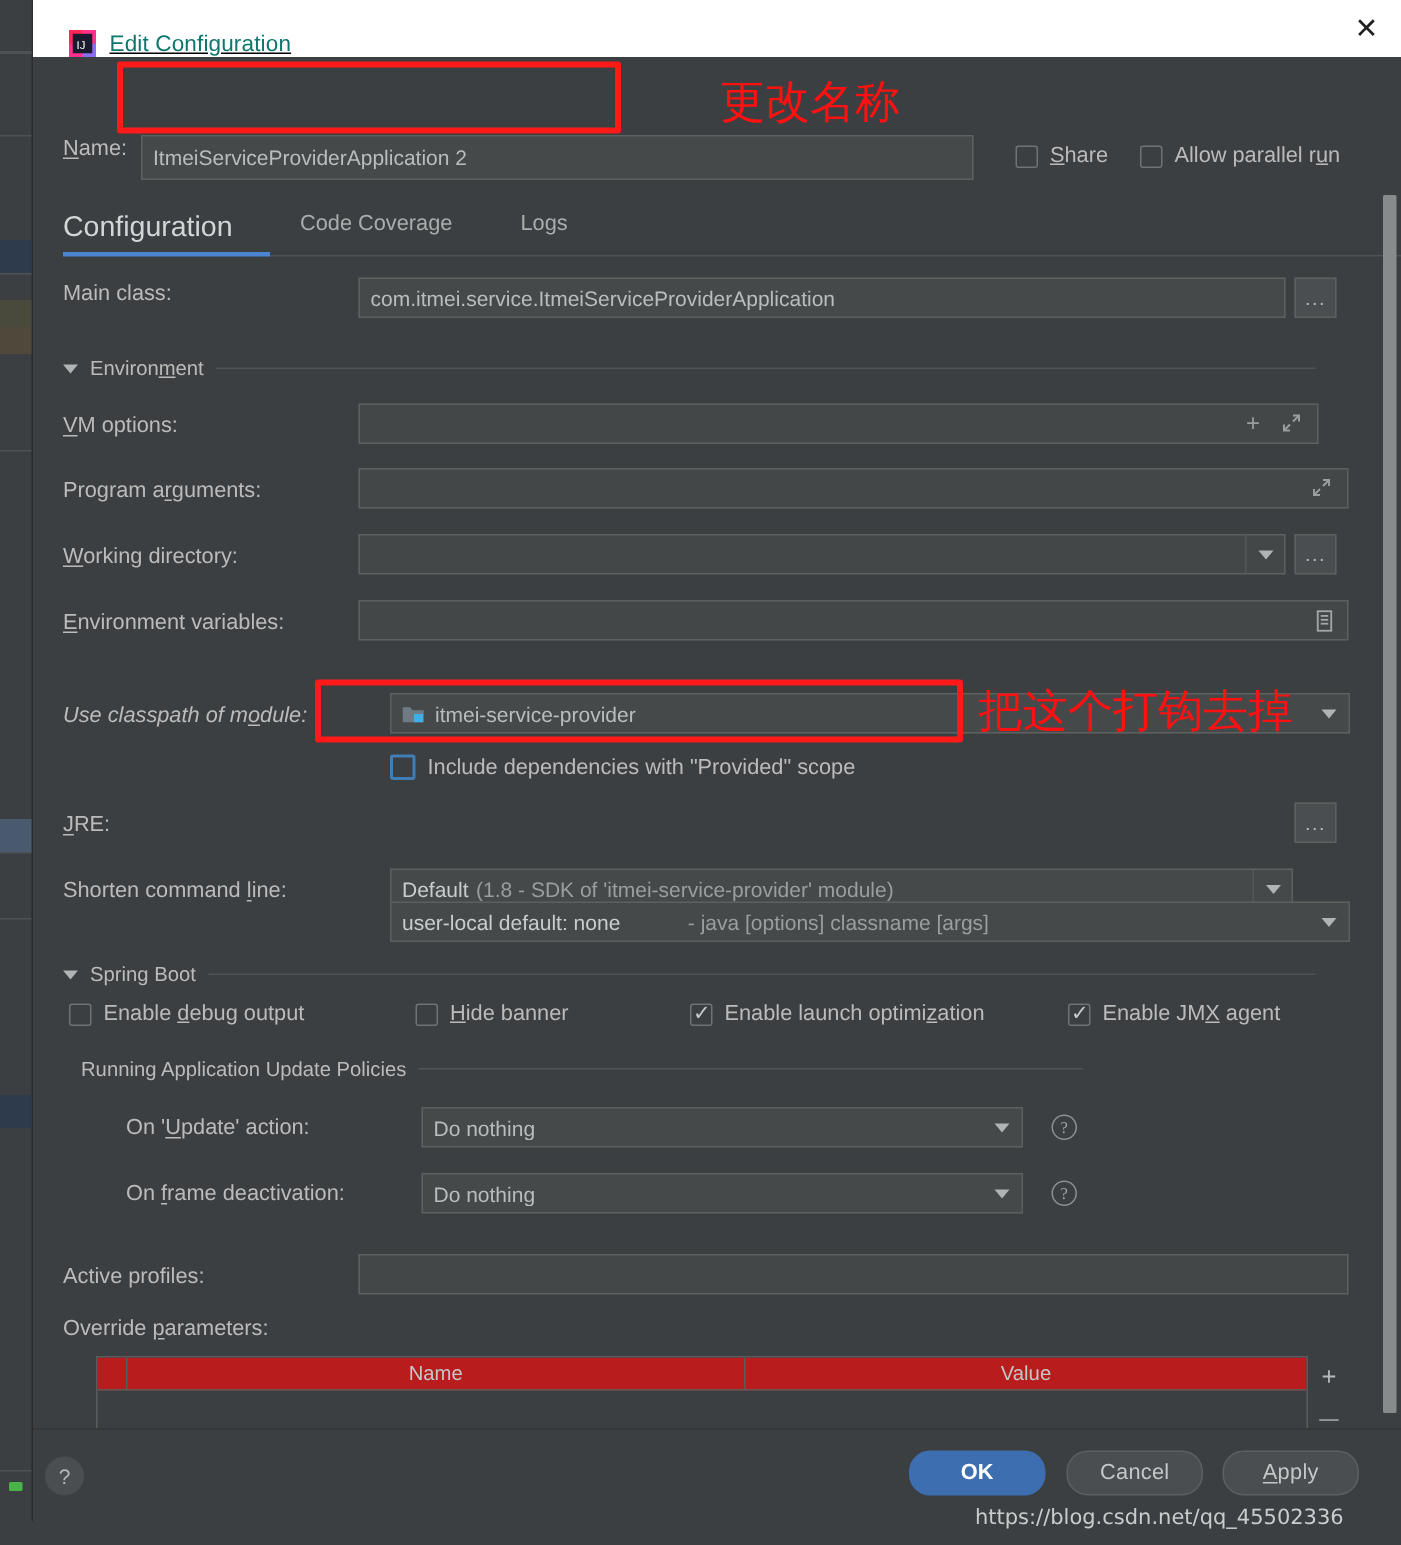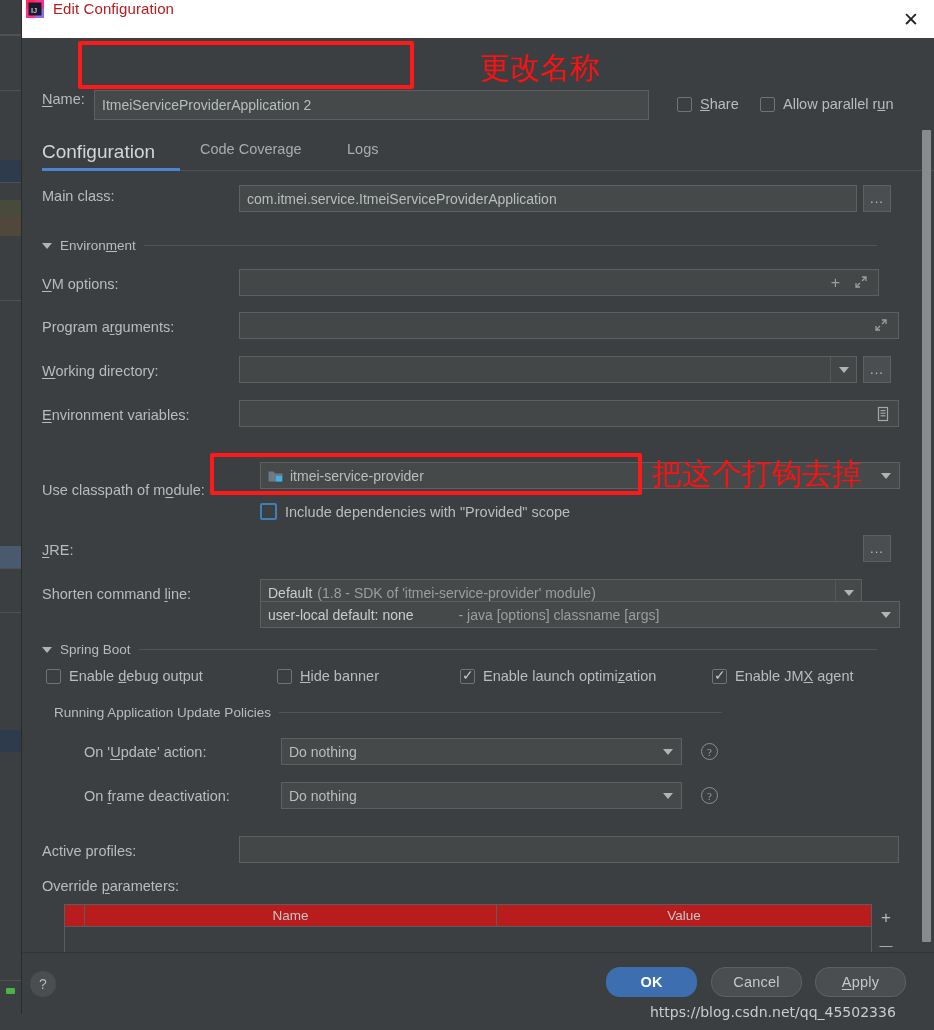--- a/index.html
+++ b/index.html
@@ -23,25 +23,26 @@
   .ide-bottom { position: absolute; left: 0; bottom: 0; width: 934px; height: 16px; background: #3c3f41; }
 
   
   .dialog {
     position: absolute; left: 22px; top: 0; width: 912px; height: 1014px;
     background: #3c3f41;
     display: flex; flex-direction: column;
   }
   .titlebar {
     height: 38px; background: #ffffff; flex: 0 0 38px;
-    display: flex; align-items: flex-start; padding: 0 0 0 4px;
+    display: flex; align-items: flex-end; padding: 0 0 0 24px;
     position: relative;
+    text-decoration: underline;
   }
   .title-ico { width: 18px; height: 18px; margin-right: 9px; flex: 0 0 18px; position: relative; }
-  .title-text { font-size: 15px; color: #b91c1c; letter-spacing: .1px; }
+  .title-text { font-size: 15px; color: #0f766e; letter-spacing: .1px; }
   .title-close {
     position: absolute; right: 0; top: 0; width: 46px; height: 38px;
     display: flex; align-items: center; justify-content: center;
     color: #1f1f1f; font-size: 19px; line-height: 1;
   }
 
   
   .body { flex: 1 1 auto; position: relative; background: #3c3f41; }
 
   .row { position: absolute; display: flex; align-items: center; }
@@ -295,21 +296,21 @@
         <span style="position:absolute; right:8px; top:5px;">
           <svg width="14" height="16" viewBox="0 0 14 16">
             <rect x="2.5" y="1.5" width="9" height="13" fill="none" stroke="#a4a8a9" stroke-width="1.2"></rect>
             <rect x="4.5" y="4" width="5" height="1.2" fill="#a4a8a9"></rect>
             <rect x="4.5" y="6.6" width="5" height="1.2" fill="#a4a8a9"></rect>
             <rect x="4.5" y="9.2" width="5" height="1.2" fill="#a4a8a9"></rect>
           </svg>
         </span>
       </div>
 
-      <div class="row" style="left:20px; top:444px;">
+      <div class="row" style="left:20px; top:431px;font-style:italic;">
         <span class="lbl">Use classpath of m<u>o</u>dule:</span>
       </div>
       <div class="field" style="position:absolute; left:238px; top:424px; width:640px;">
         <span style="margin-right:7px; display:inline-flex;">
           <svg width="15" height="14" viewBox="0 0 15 14">
             <path d="M0.5 2.5 L5.5 2.5 L7 4.5 L14.5 4.5 L14.5 12.5 L0.5 12.5 Z" fill="#6e7b84"></path>
             <rect x="8" y="7" width="6" height="5.5" fill="#3eb0e8"></rect>
           </svg>
         </span>
         <span class="field-text">itmei-service-provider</span>

